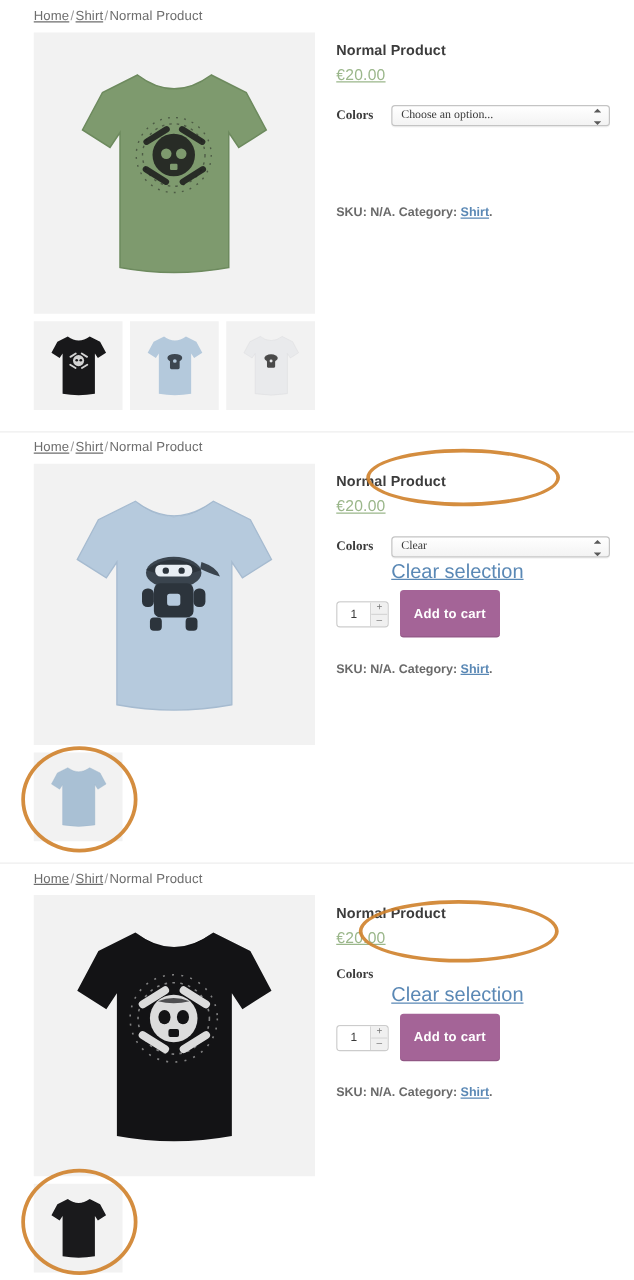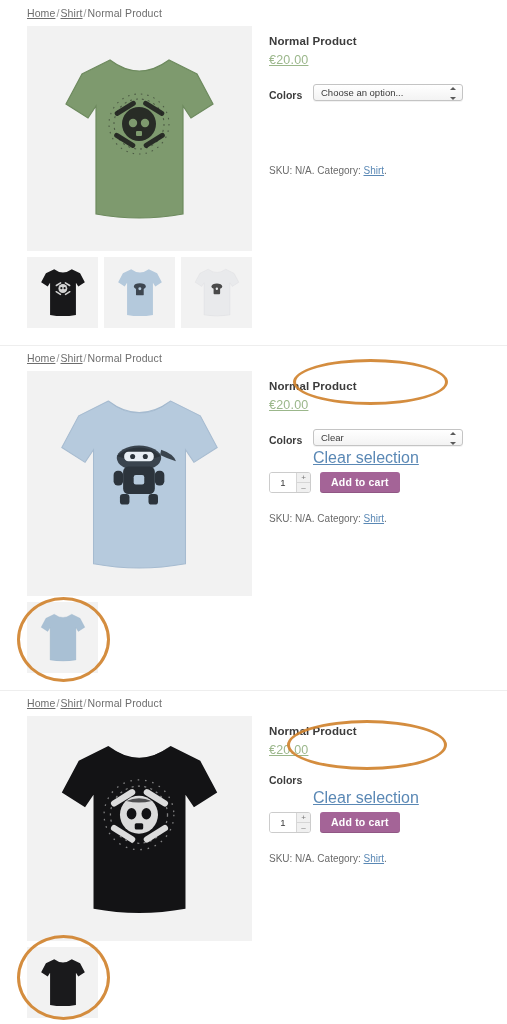--- a/index.html
+++ b/index.html
@@ -61,28 +61,28 @@
   .summary { flex:1; padding-left:17px; padding-top:9px; }
   .title {
     font-size:11.5px; font-weight:bold; color:#3c3c3c;
     margin:0 0 6px 0; letter-spacing:.1px;
   }
   .price {
     font-size:12.5px; color:#9bb78b; margin:0 0 17px 0;
     letter-spacing:.2px;
     text-decoration:underline;
   }
-  .var-row { display:flex; align-items:flex-end; margin-bottom:3px; }
+  .var-row { display:flex; align-items:center; margin-bottom:3px;font-family:Liberation Serif, serif; }
   .var-label {
     font-size:10.5px; font-weight:bold; color:#3c3c3c;
     width:44px; flex:0 0 44px;
   }
   .sel {
     position:relative;
-    width:150px; height:17px;
+    width:175px; height:17px;
     background:linear-gradient(#ffffff,#f3f3f3);
     border:1px solid #c4c4c4;
     border-radius:3px;
     font-size:9.5px;
     color:#3a3a3a;
     line-height:15px;
     padding-left:7px;
     white-space:nowrap; overflow:hidden;
     box-shadow:0 1px 0 rgba(0,0,0,.05);
   }
@@ -125,27 +125,27 @@
     font-size:8px; color:#777; line-height:1;
   }
   .qty .btns span.plus { border-bottom:1px solid #d6d6d6; }
 
   .addcart {
     margin-left:9px;
     background:#a46497;
     color:#ffffff;
     font-size:10.5px; font-weight:bold;
     border:none; border-radius:3px;
-    padding:0 11px; height:21px; line-height:21px;
+    padding:0 11px; height:38px; line-height:21px;
     letter-spacing:.2px;
     cursor:pointer;
     box-shadow:inset 0 -1px 0 rgba(0,0,0,.12);
   }
 
-  .meta { font-size:10px; color:#6a6a6a; }
+  .meta { font-size:10px; color:#6a6a6a;font-weight:bold; }
   .meta a { color:#5a88b5; text-decoration:underline; }
 
   
   .anno {
     position:absolute;
     border:3px solid #d0832f;
     border-radius:50%;
     pointer-events:none;
     opacity:.92;
   }

